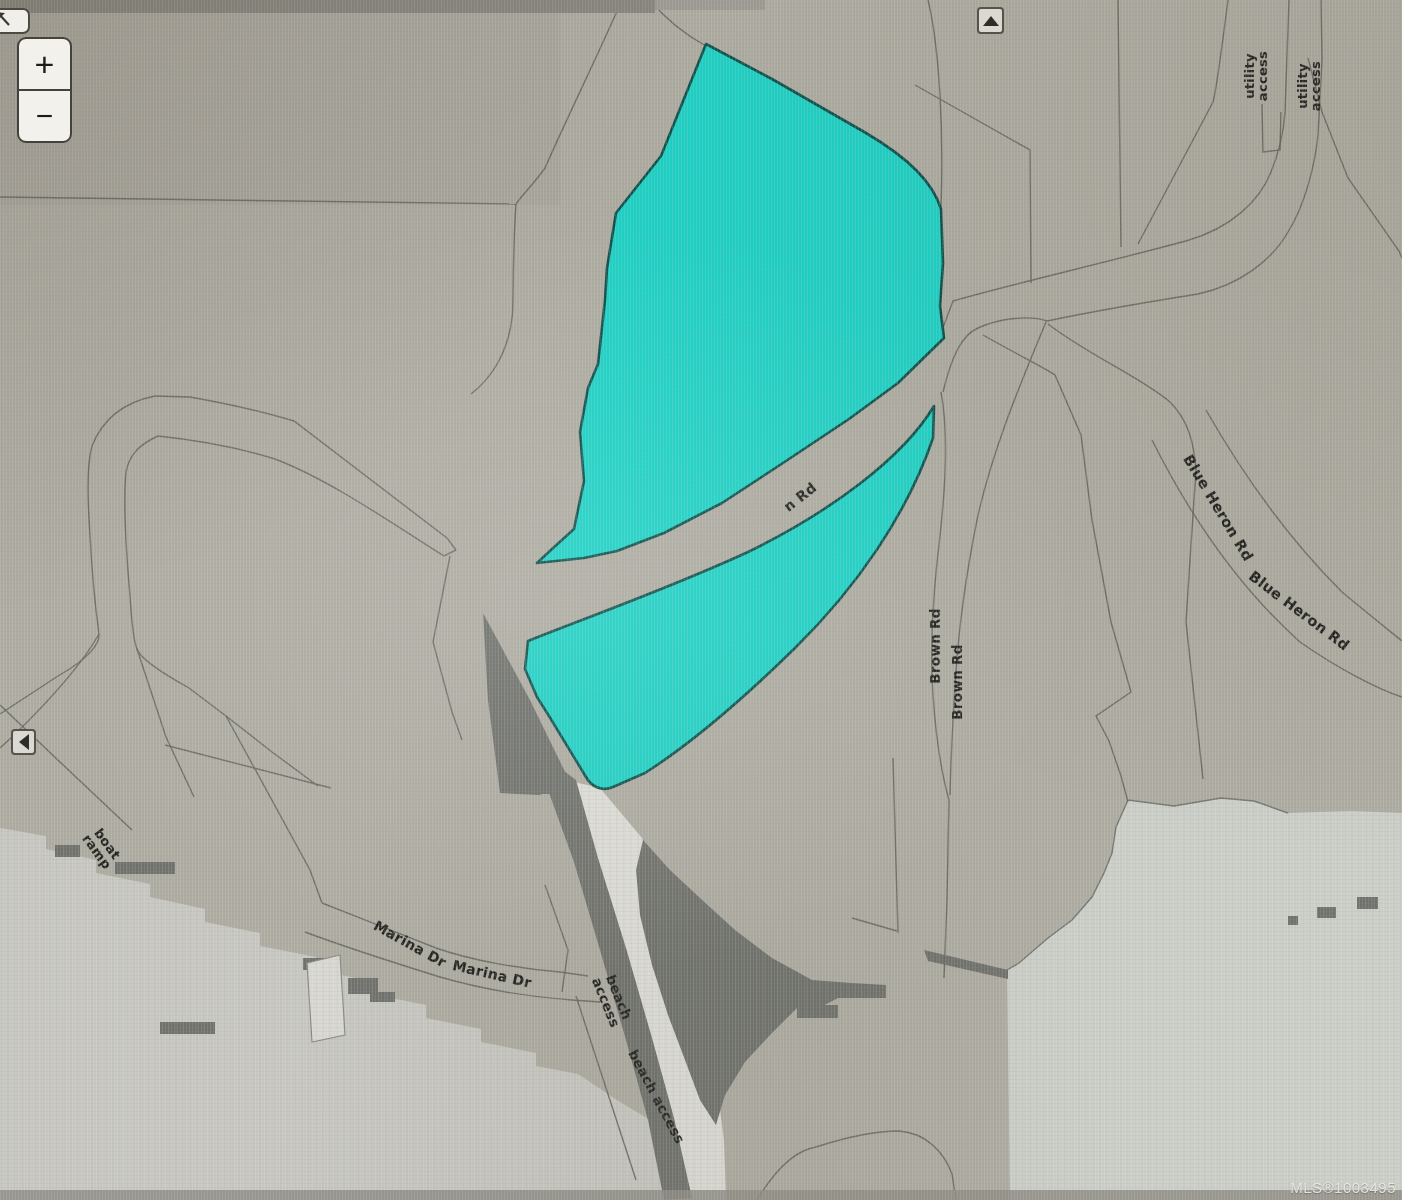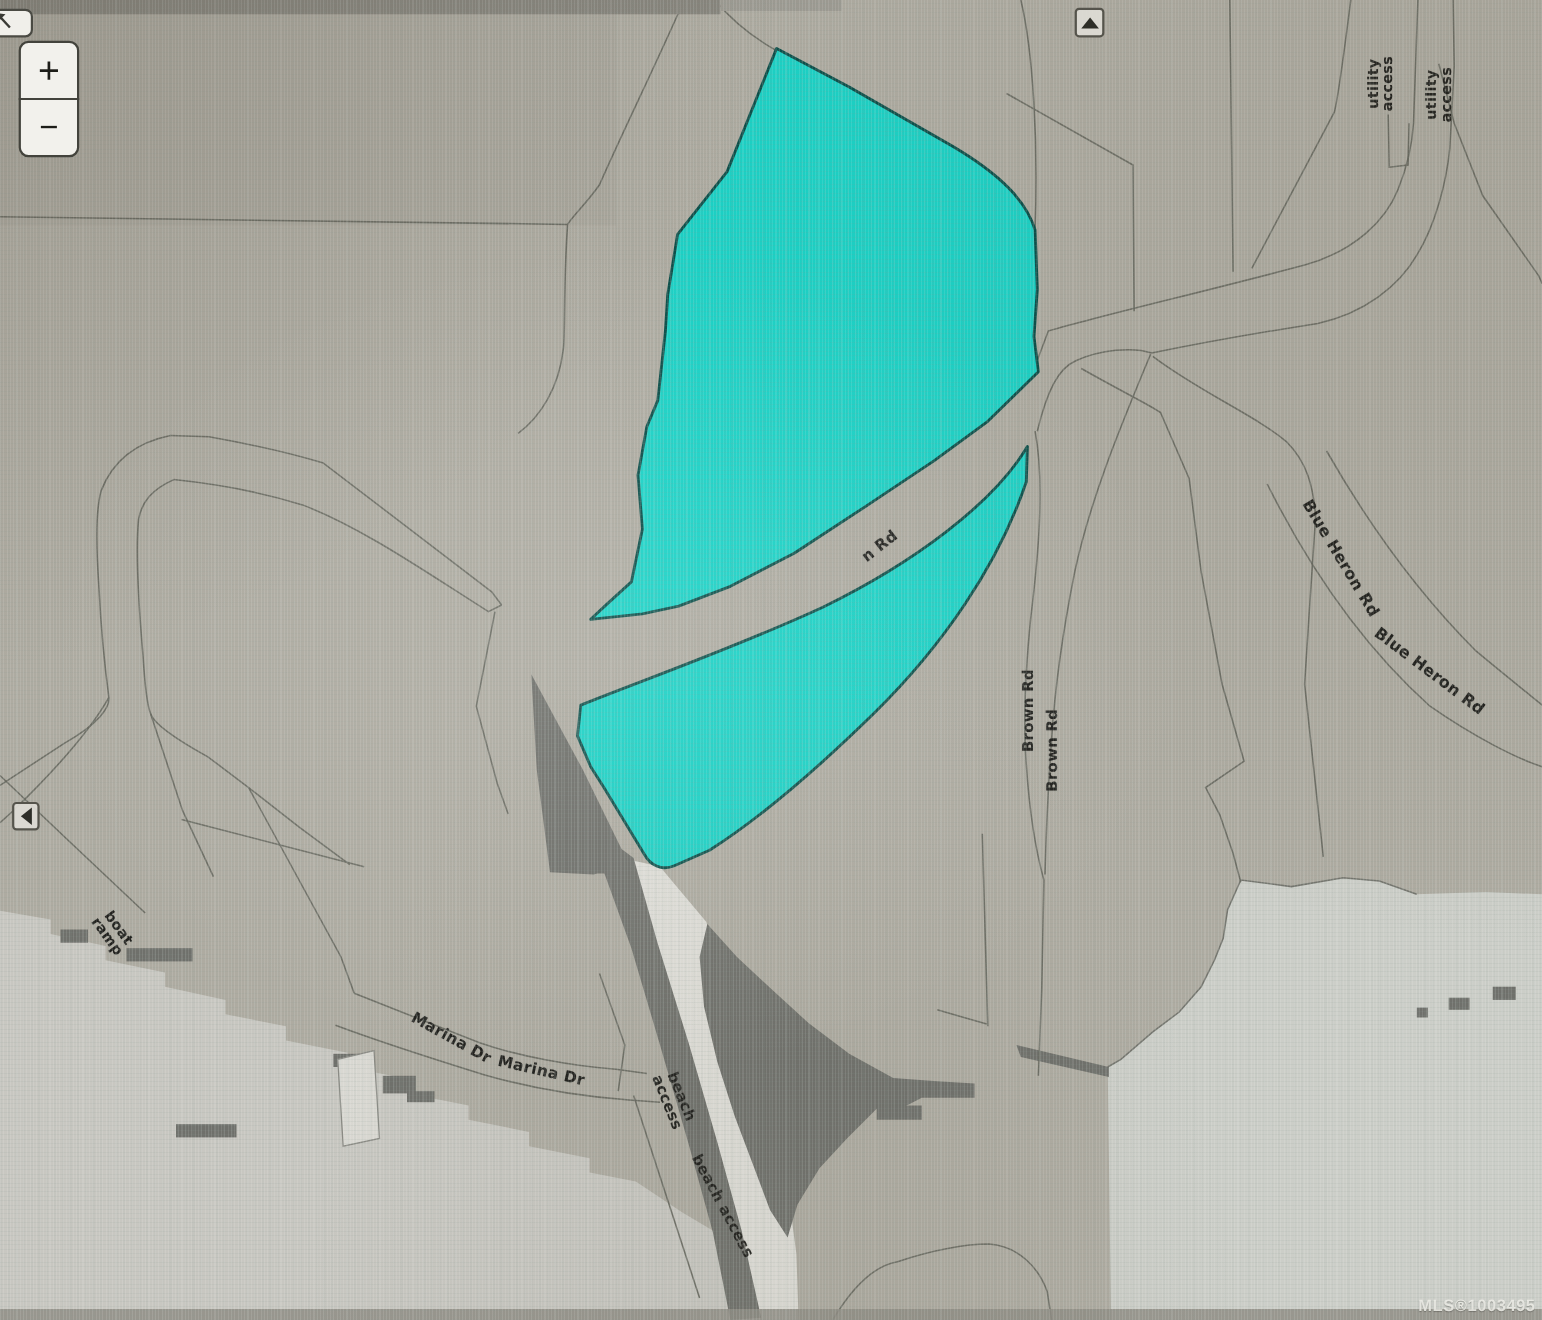--- a/index.html
+++ b/index.html
@@ -59,21 +59,21 @@
     position:absolute;z-index:40;box-sizing:border-box;
     background:rgba(222,220,214,.92);border:2px solid #55544c;border-radius:4px;
     display:flex;align-items:center;justify-content:center;cursor:pointer;
   }
   .pan-up{left:977px;top:7px;width:27px;height:27px;}
   .pan-left{left:11px;top:729px;width:25px;height:26px;}
   .tri-up{width:0;height:0;border-left:8px solid transparent;border-right:8px solid transparent;border-bottom:10px solid #2e2e28;}
   .tri-left{width:0;height:0;border-top:8px solid transparent;border-bottom:8px solid transparent;border-right:10px solid #2e2e28;}
   .watermark{
     position:absolute;right:6px;bottom:4px;z-index:40;
-    font-family:"Liberation Sans",sans-serif;font-size:15px;font-weight:700;
+    font-family:"Liberation Sans",sans-serif;font-size:15px;font-weight:400;
     color:rgba(238,238,232,.88);letter-spacing:.5px;
     text-shadow:0 1px 1px rgba(60,60,55,.4);
   }
 </style>
 </head>
 <body>
 
 <div class="screen">
 
   <svg width="1402" height="1200" viewBox="0 0 1402 1200">

